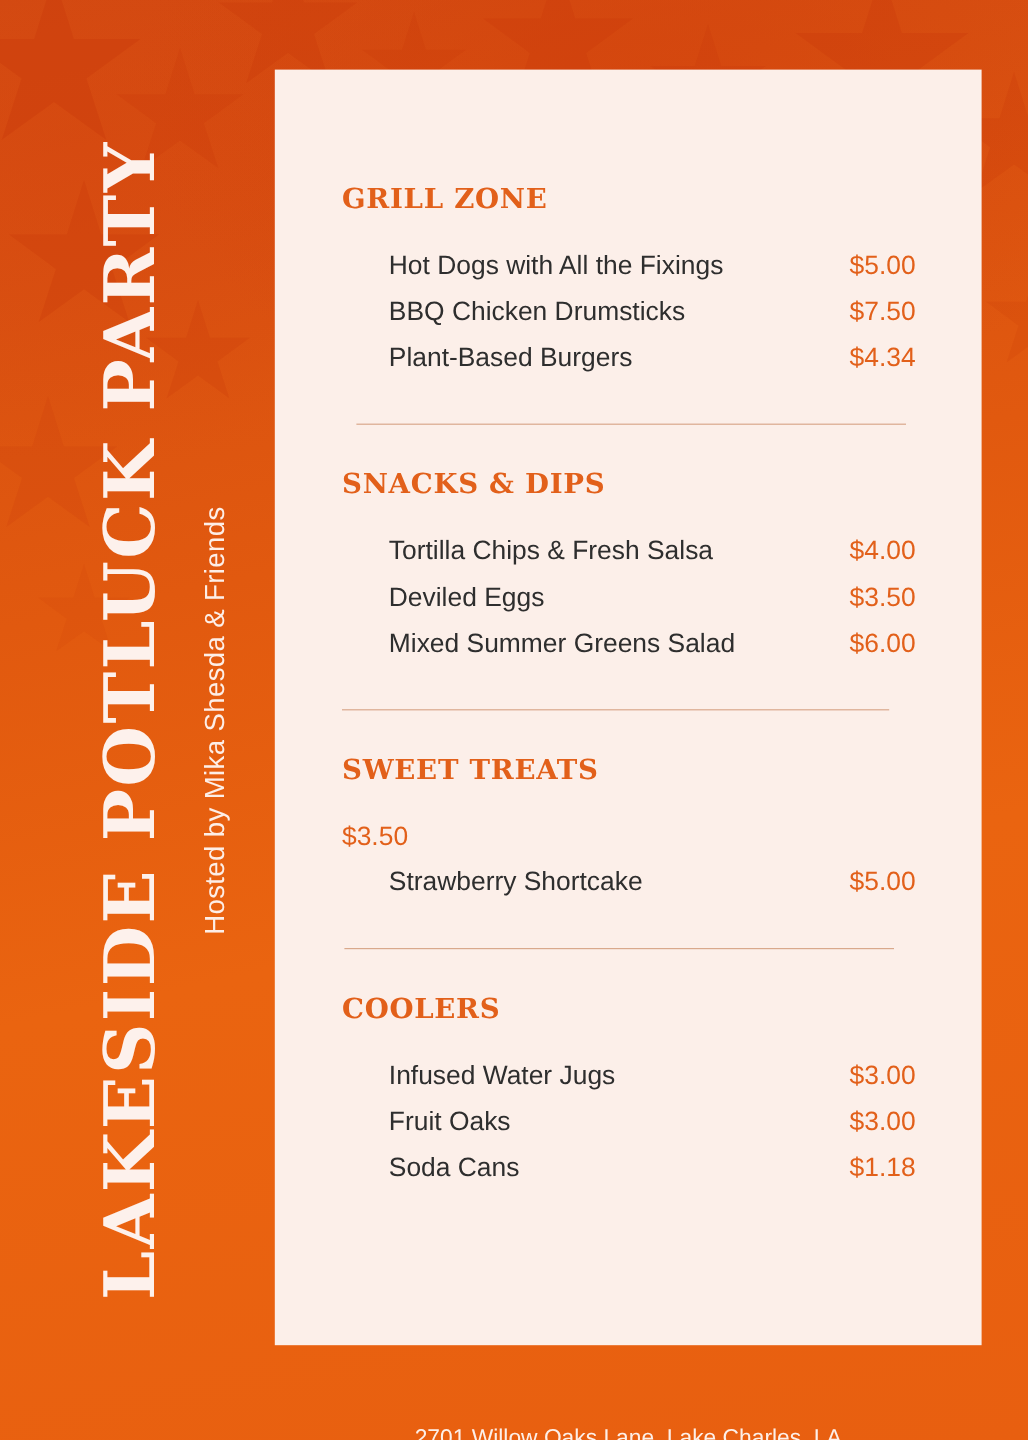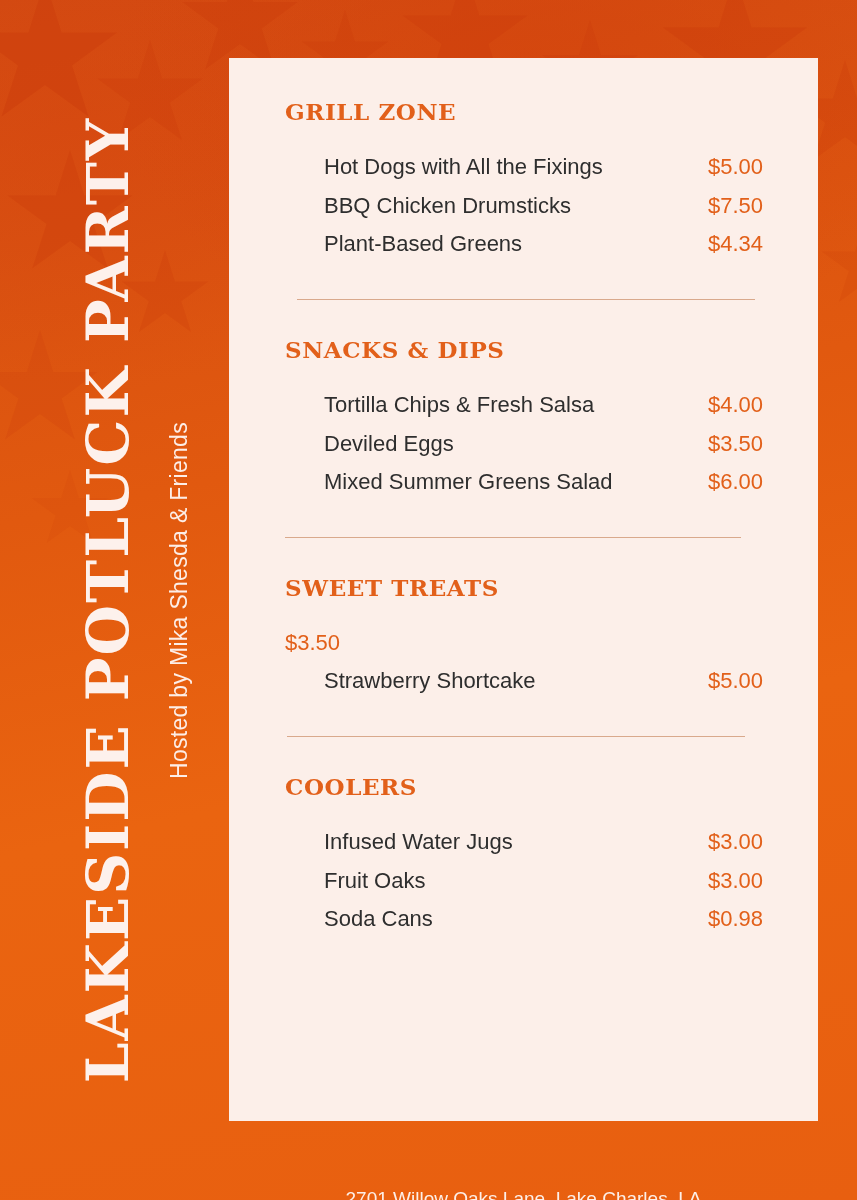--- a/index.html
+++ b/index.html
@@ -80,21 +80,21 @@
   .card {
     position: absolute;
     left: 229px;
     top: 58px;
     width: 589px;
     height: 1063px;
     background: #fcefe9;
   }
 
   .menu {
-    padding: 40px 55px 0 56px;
+    padding: 94px 55px 0 56px;
   }
 
   .section-title {
     font-family: "DejaVu Serif", serif;
     font-weight: 700;
     font-size: 23px;
     letter-spacing: 0.6px;
     color: #e2601a;
     margin: 0 0 24px 0;
   }
@@ -174,21 +174,21 @@
         <div class="section-title">GRILL ZONE</div>
         <div class="item-row">
           <span class="item-name">Hot Dogs with All the Fixings</span>
           <span class="item-price">$5.00</span>
         </div>
         <div class="item-row">
           <span class="item-name">BBQ Chicken Drumsticks</span>
           <span class="item-price">$7.50</span>
         </div>
         <div class="item-row">
-          <span class="item-name">Plant-Based Greens</span>
+          <span class="item-name">Plant-Based Burgers</span>
           <span class="item-price">$4.34</span>
         </div>
       </div>
 
       <div class="divider"></div>
 
       <div class="section">
         <div class="section-title">SNACKS &amp; DIPS</div>
         <div class="item-row">
           <span class="item-name">Tortilla Chips &amp; Fresh Salsa</span>
@@ -224,21 +224,21 @@
         <div class="item-row">
           <span class="item-name">Infused Water Jugs</span>
           <span class="item-price">$3.00</span>
         </div>
         <div class="item-row">
           <span class="item-name">Fruit Oaks</span>
           <span class="item-price">$3.00</span>
         </div>
         <div class="item-row">
           <span class="item-name">Soda Cans</span>
-          <span class="item-price">$0.98</span>
+          <span class="item-price">$1.18</span>
         </div>
       </div>
 
     </div>
   </div>
 
   <div class="footer">2701 Willow Oaks Lane, Lake Charles, LA</div>
 
 </div>
 

